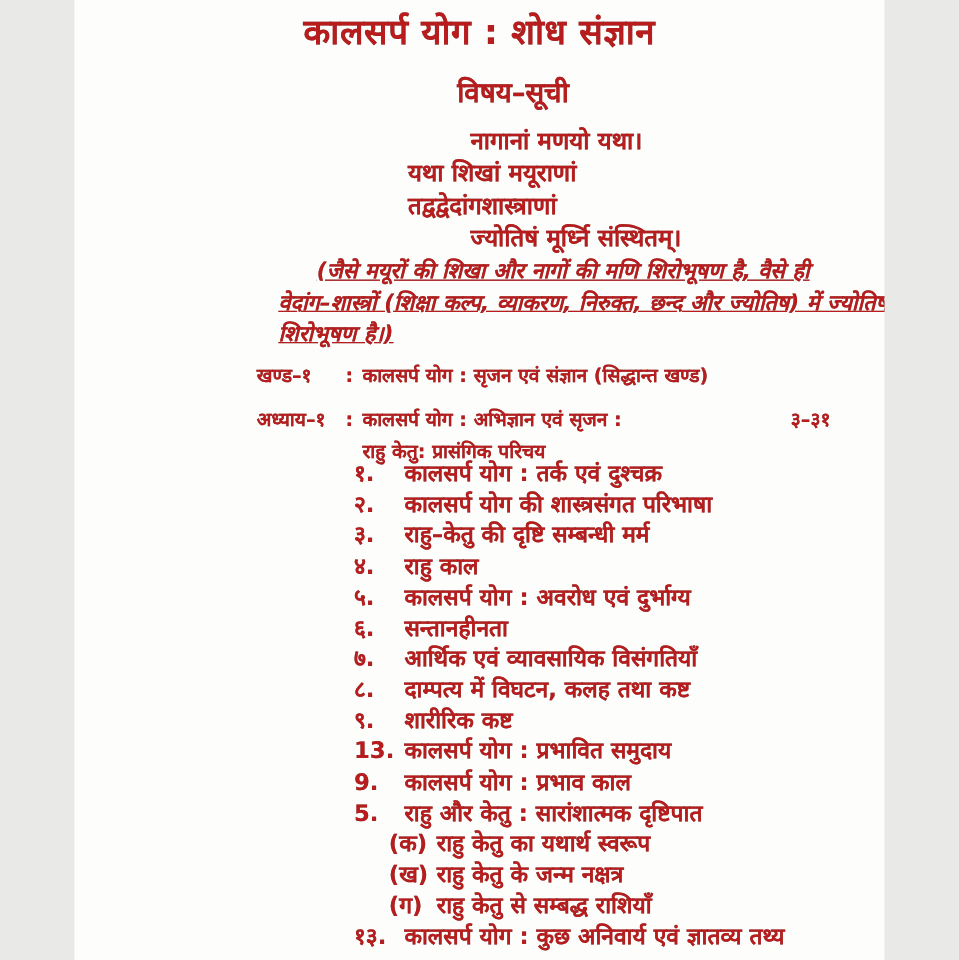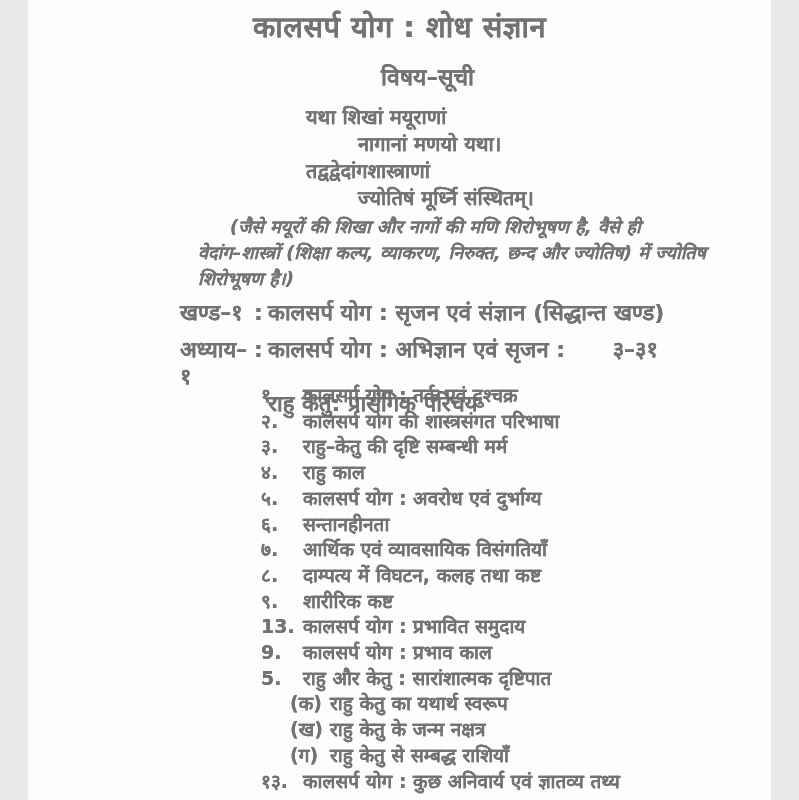--- a/index.html
+++ b/index.html
@@ -2,25 +2,25 @@
 <html><head>
 <meta charset="utf-8">
 <style>
   html, body {
     margin: 0;
     padding: 0;
     background: #e9e9e7;
   }
   .page {
     position: relative;
-    width: 743px;
+    width: 675px;
     height: 800px;
     margin: 0 auto;
     background: #fdfdfb;
-    color: #737373;
+    color: #b91c1c;
     font-family: "DejaVu Sans", sans-serif;
     font-weight: 700;
     overflow: hidden;
     text-shadow: 0 0 0.4px rgba(20,18,16,0.55);
   }
   .page-title {
     position: absolute;
     top: 6px;
     left: 0;
     width: 100%;
@@ -51,28 +51,28 @@
   }
   .meaning {
     position: absolute;
     top: 214px;
     left: 170px;
     width: 470px;
     font-size: 18px;
     line-height: 26px;
     font-style: italic;
   }
-  .meaning-line { white-space: nowrap; }
+  .meaning-line { white-space: nowrap; text-decoration: underline; }
   .meaning-line.first { text-indent: 32px; }
   .sections {
     position: absolute;
     top: 299px;
     left: 152px;
     width: 478px;
-    font-size: 22px;
+    font-size: 16px;
     line-height: 27px;
   }
   .section-row { display: flex; }
   .section-row.second { margin-top: 10px; }
   .sec-label { width: 64px; flex: 0 0 auto; }
   .sec-colon { width: 14px; flex: 0 0 auto; margin-left: 10px; }
   .sec-title { white-space: nowrap; }
   .sec-pages { margin-left: auto; flex: 0 0 auto; text-align: right; }
   .section-subtitle { margin-left: 88px; }
   .toc {
@@ -90,22 +90,22 @@
 </style>
 </head>
 <body>
 
 <div class="page">
 
   <h1 class="page-title">कालसर्प योग : शोध संज्ञान</h1>
   <h2 class="page-subtitle">विषय–सूची</h2>
 
   <div class="verse">
+    <div class="verse-line indent">नागानां मणयो यथा।</div>
     <div class="verse-line">यथा शिखां मयूराणां</div>
-    <div class="verse-line indent">नागानां मणयो यथा।</div>
     <div class="verse-line">तद्वद्वेदांगशास्त्राणां</div>
     <div class="verse-line indent">ज्योतिषं मूर्ध्नि संस्थितम्।</div>
   </div>
 
   <div class="meaning">
     <div class="meaning-line first">(जैसे मयूरों की शिखा और नागों की मणि शिरोभूषण है, वैसे ही</div>
     <div class="meaning-line">वेदांग–शास्त्रों (शिक्षा कल्प, व्याकरण, निरुक्त, छन्द और ज्योतिष) में ज्योतिष</div>
     <div class="meaning-line">शिरोभूषण है।)</div>
   </div>
 

